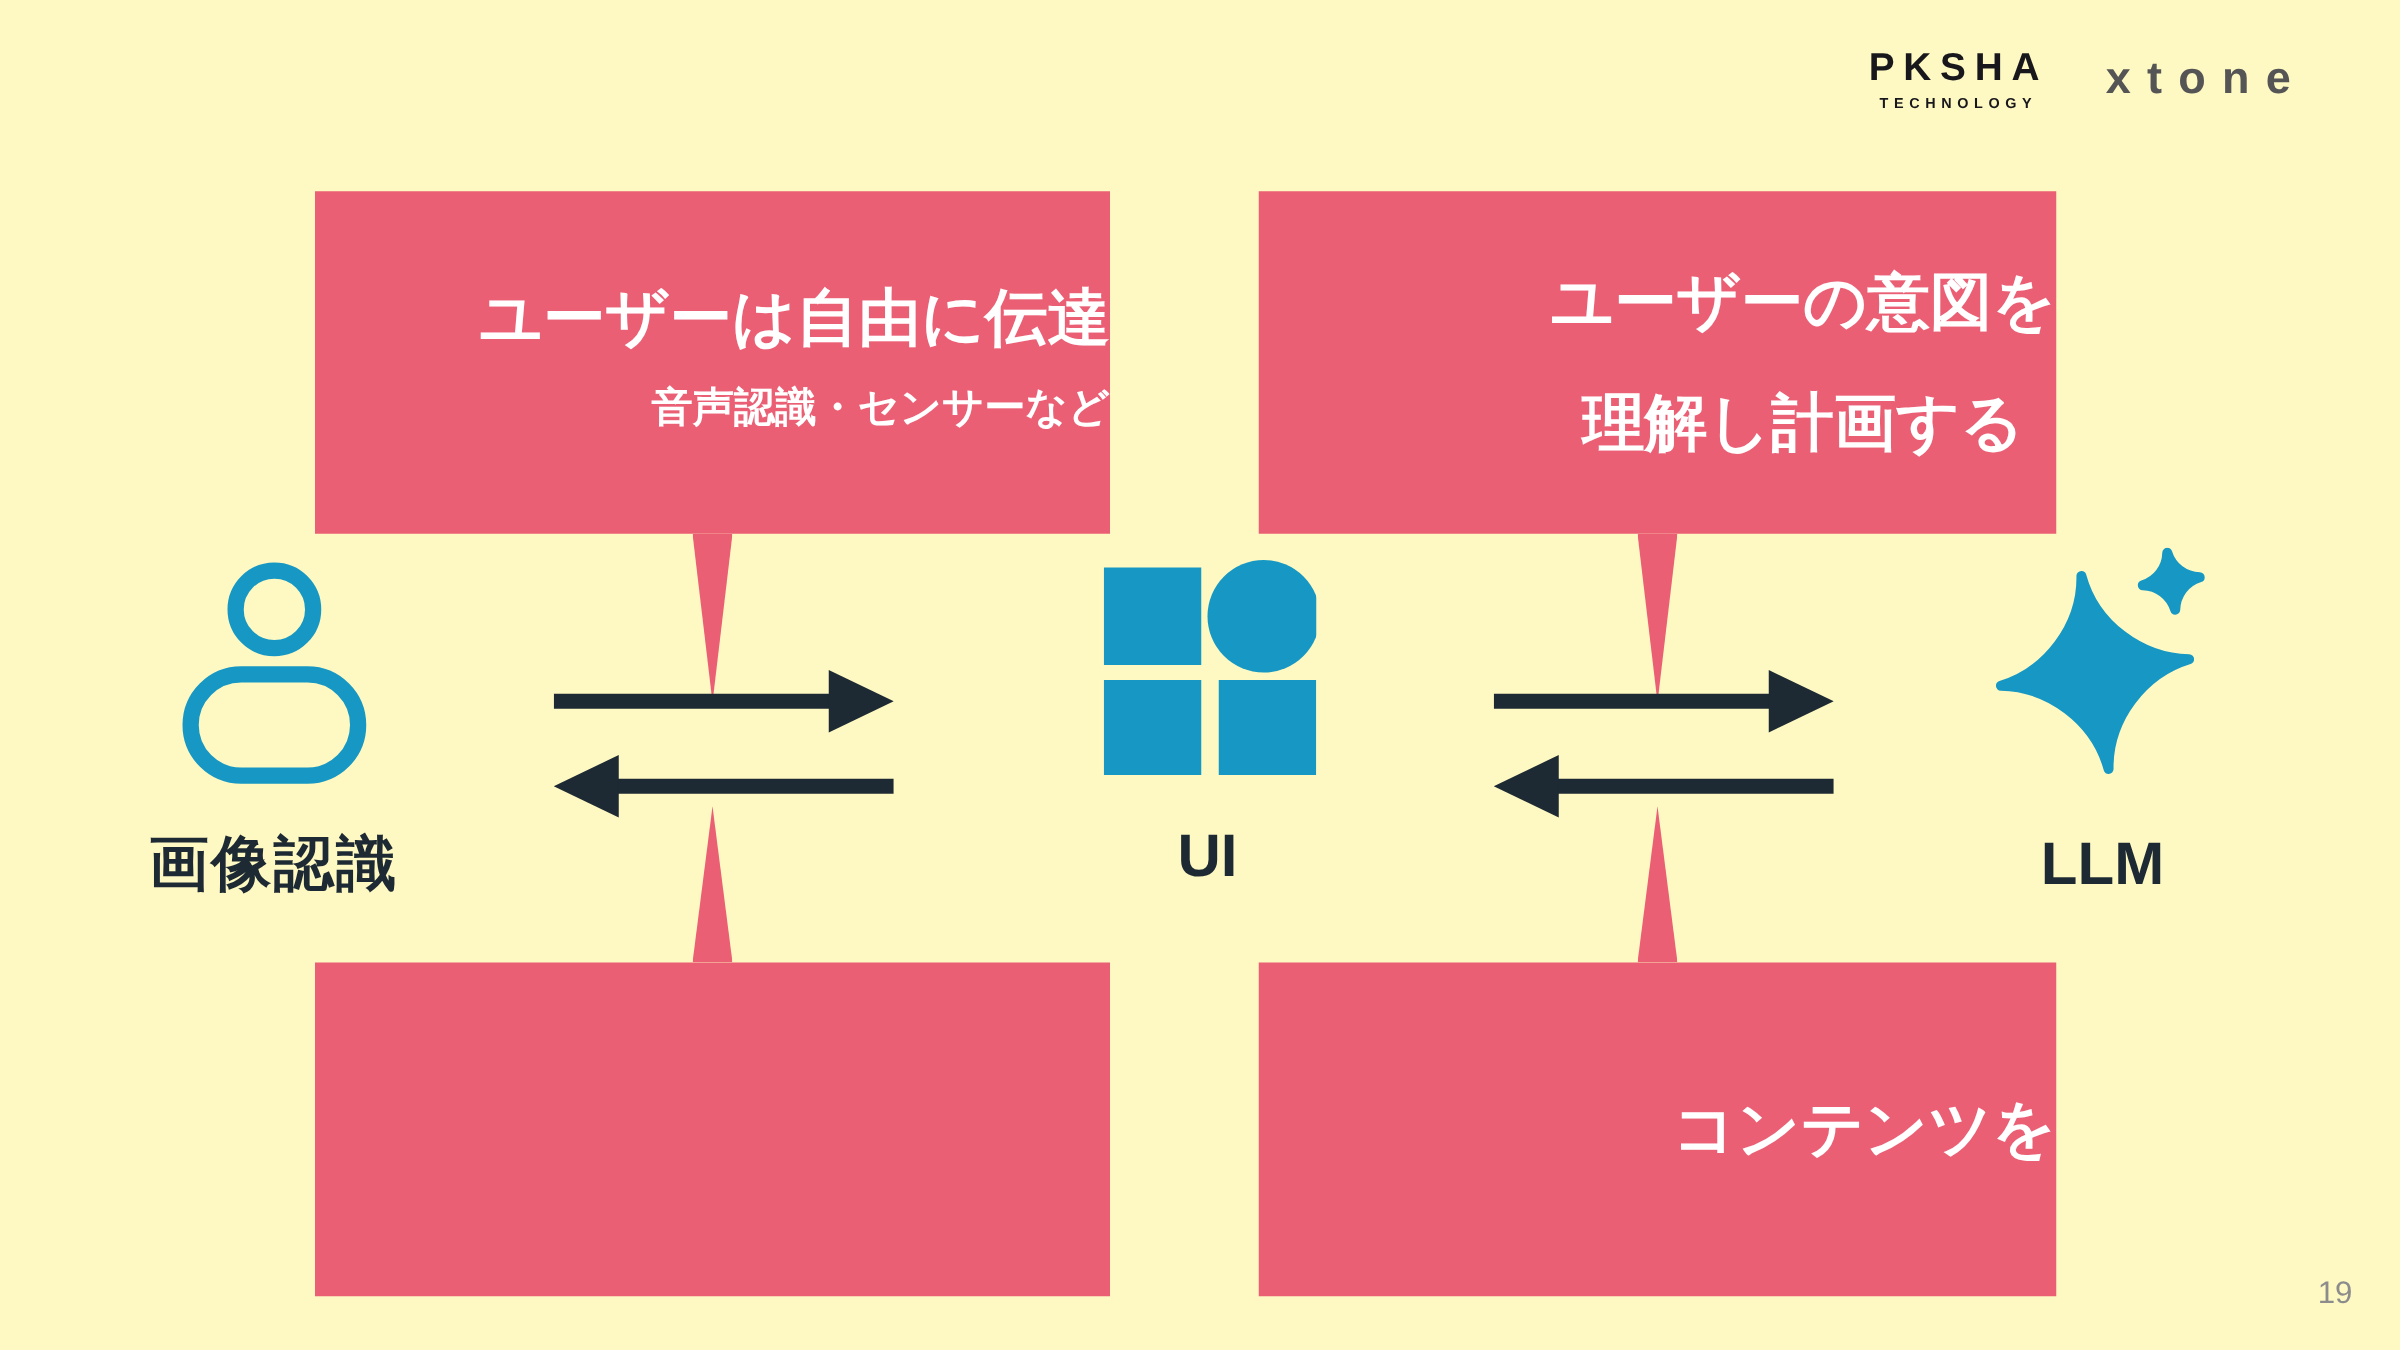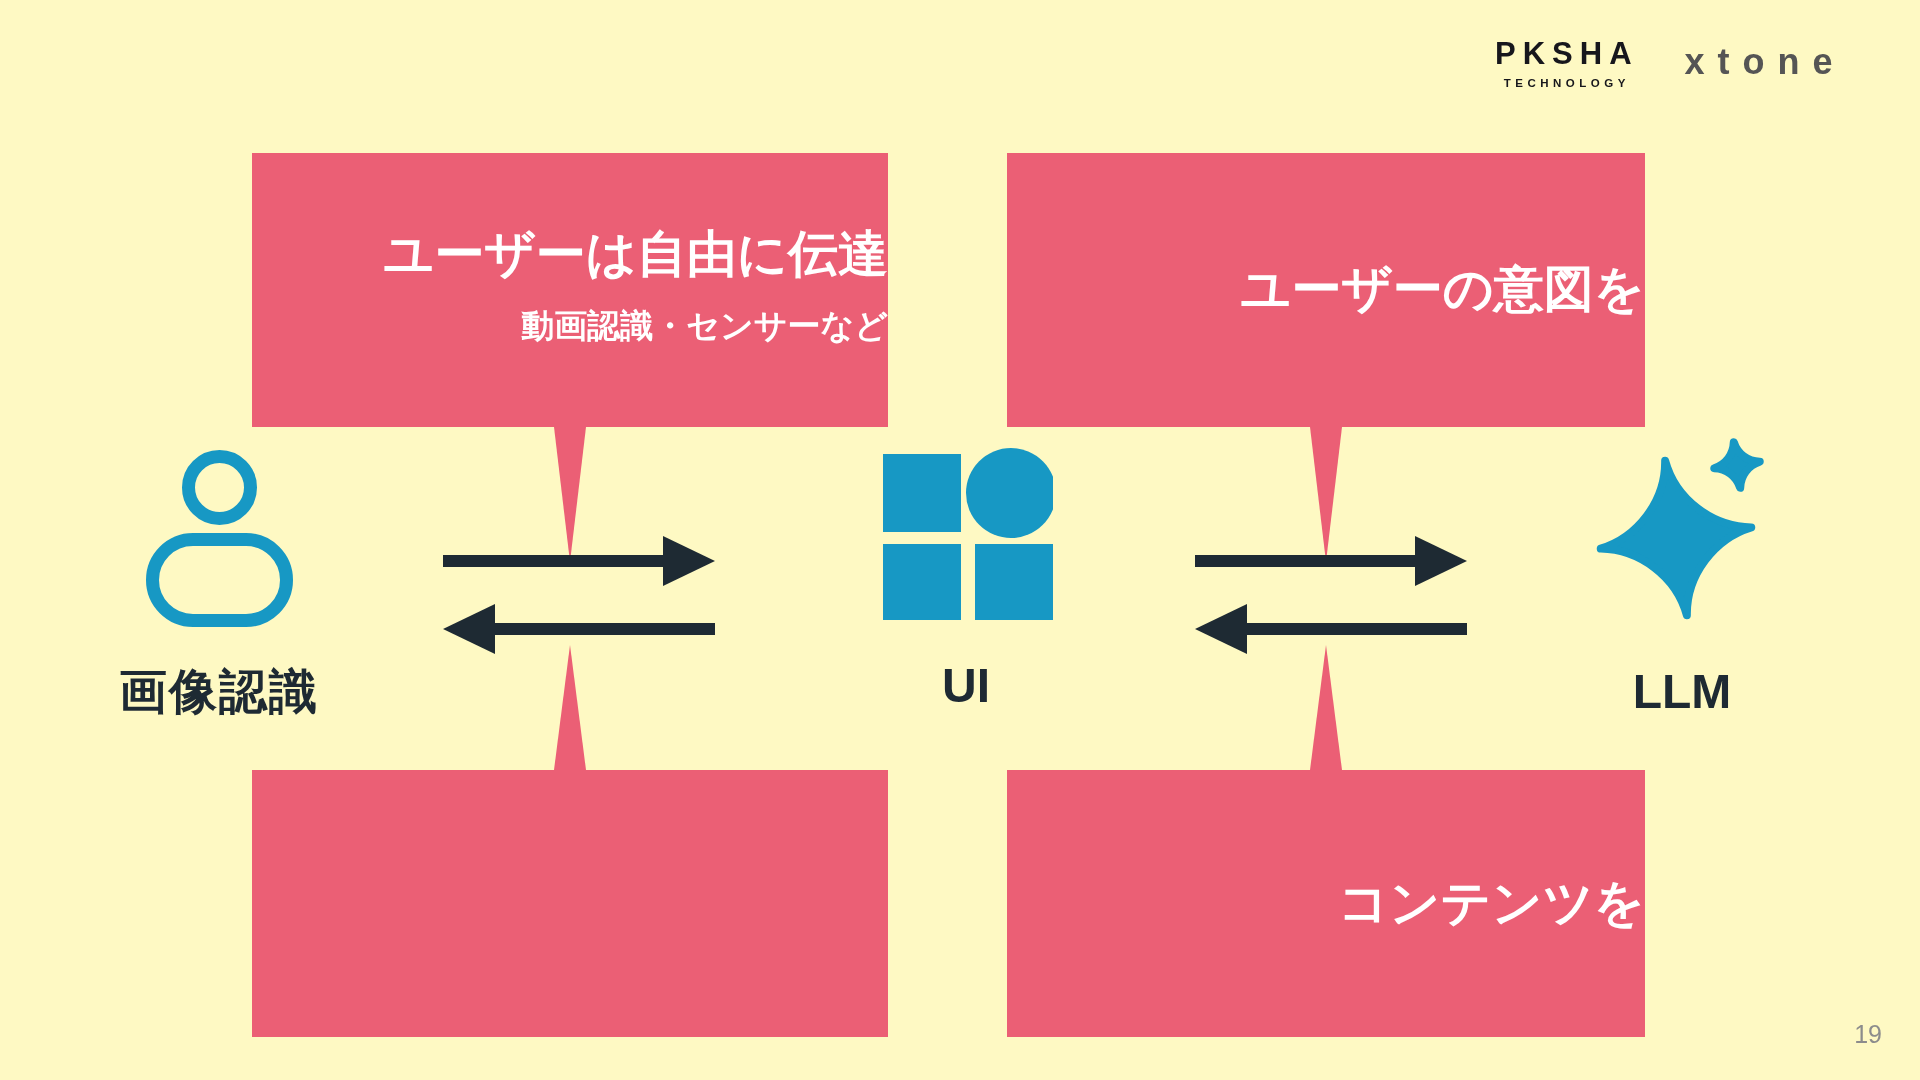--- a/index.html
+++ b/index.html
@@ -86,28 +86,29 @@
     <div class="pksha">
       <div class="pksha-name">PKSHA</div>
       <div class="pksha-sub">TECHNOLOGY</div>
     </div>
     <div class="xtone">xtone</div>
   </header>
 
   <div class="callout" id="callout-top-left">
     <div class="co-title">ユーザーは自由に伝達</div>
     <div class="co-sub">
-      <span>動画認識・センサーなど</span>
+      <span>音声認識・センサーなど</span>
     </div>
     <div class="tail tail-down"></div>
   </div>
 
   <div class="callout" id="callout-top-right">
     <div class="co-title multi">
       <span style="display:block">ユーザーの意図を</span>
+      <span style="display:block">理解し計画する</span>
     </div>
     <div class="tail tail-down"></div>
   </div>
 
   <div class="callout" id="callout-bottom-left">
     <div class="co-title multi">
     </div>
     <div class="tail tail-up"></div>
   </div>
 

